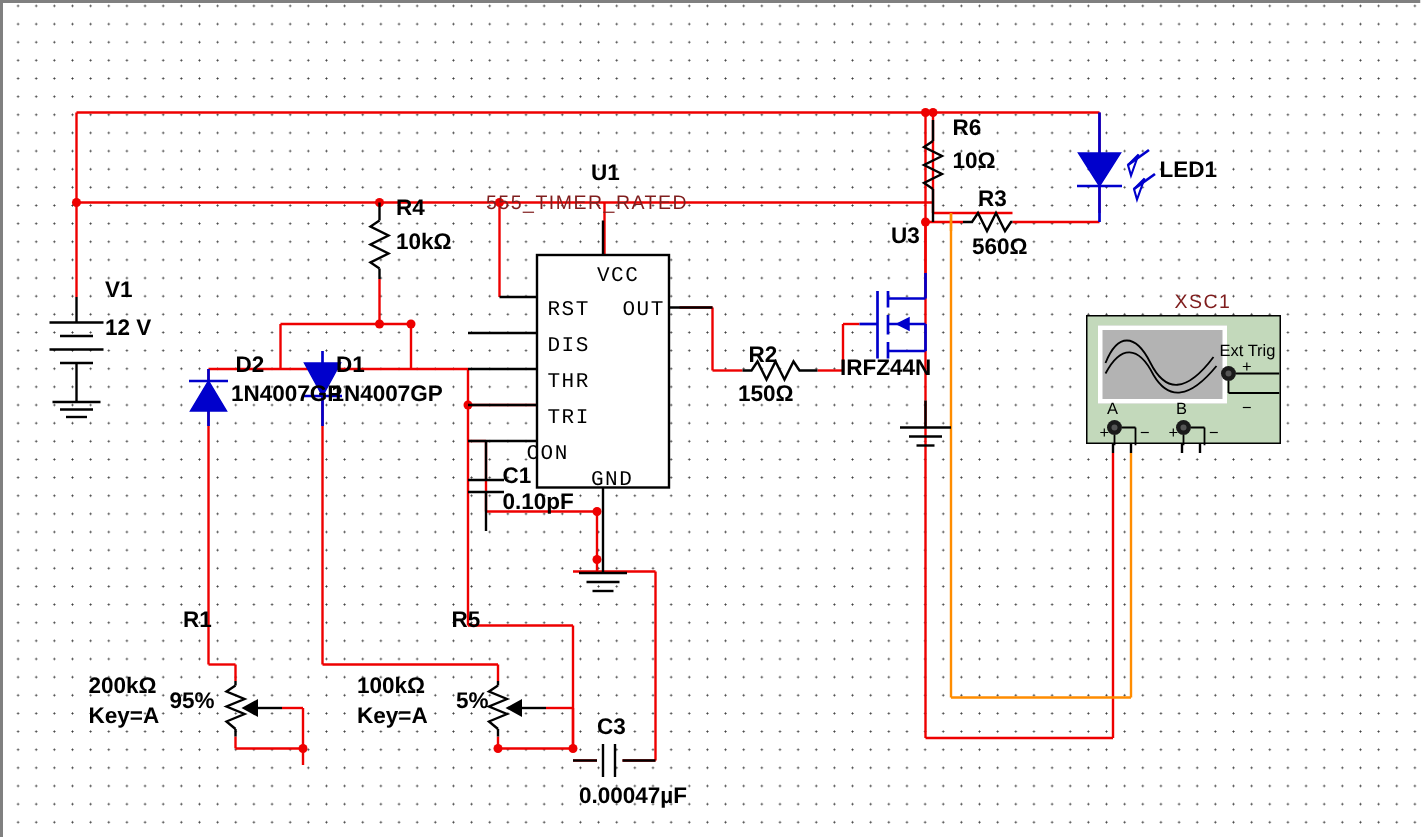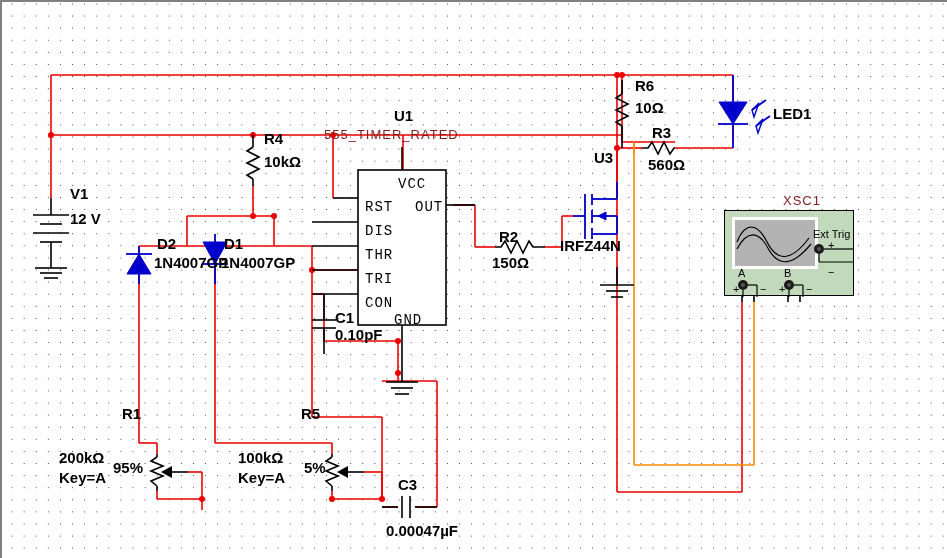--- a/index.html
+++ b/index.html
@@ -287,21 +287,21 @@
   <span class="lbl blue" style="left:219px;top:253px;">1N4007GP</span>
 
   <span class="lbl blk" style="left:392px;top:106px;">U1</span>
   <span class="lbl ttl" style="left:322px;top:126px;">555_TIMER_RATED</span>
 
   <span class="lbl pin" style="left:396px;top:175px;">VCC</span>
   <span class="lbl pin" style="left:363px;top:198px;">RST</span>
   <span class="lbl pin" style="left:363px;top:222px;">DIS</span>
   <span class="lbl pin" style="left:363px;top:246px;">THR</span>
   <span class="lbl pin" style="left:363px;top:270px;">TRI</span>
-  <span class="lbl pin" style="left:363px;top:294px;text-align:right;">CON</span>
+  <span class="lbl pin" style="left:349px;top:294px;text-align:right;">CON</span>
   <span class="lbl pin" style="left:392px;top:311px;">GND</span>
   <span class="lbl pin" style="left:413px;top:198px;">OUT</span>
 
   <span class="lbl blk" style="left:333px;top:308px;">C1</span>
   <span class="lbl blk" style="left:333px;top:325px;">0.10pF</span>
 
   <span class="lbl blk" style="left:497px;top:227px;">R2</span>
   <span class="lbl blk" style="left:490px;top:253px;">150Ω</span>
 
   <span class="lbl blue" style="left:592px;top:148px;">U3</span>

